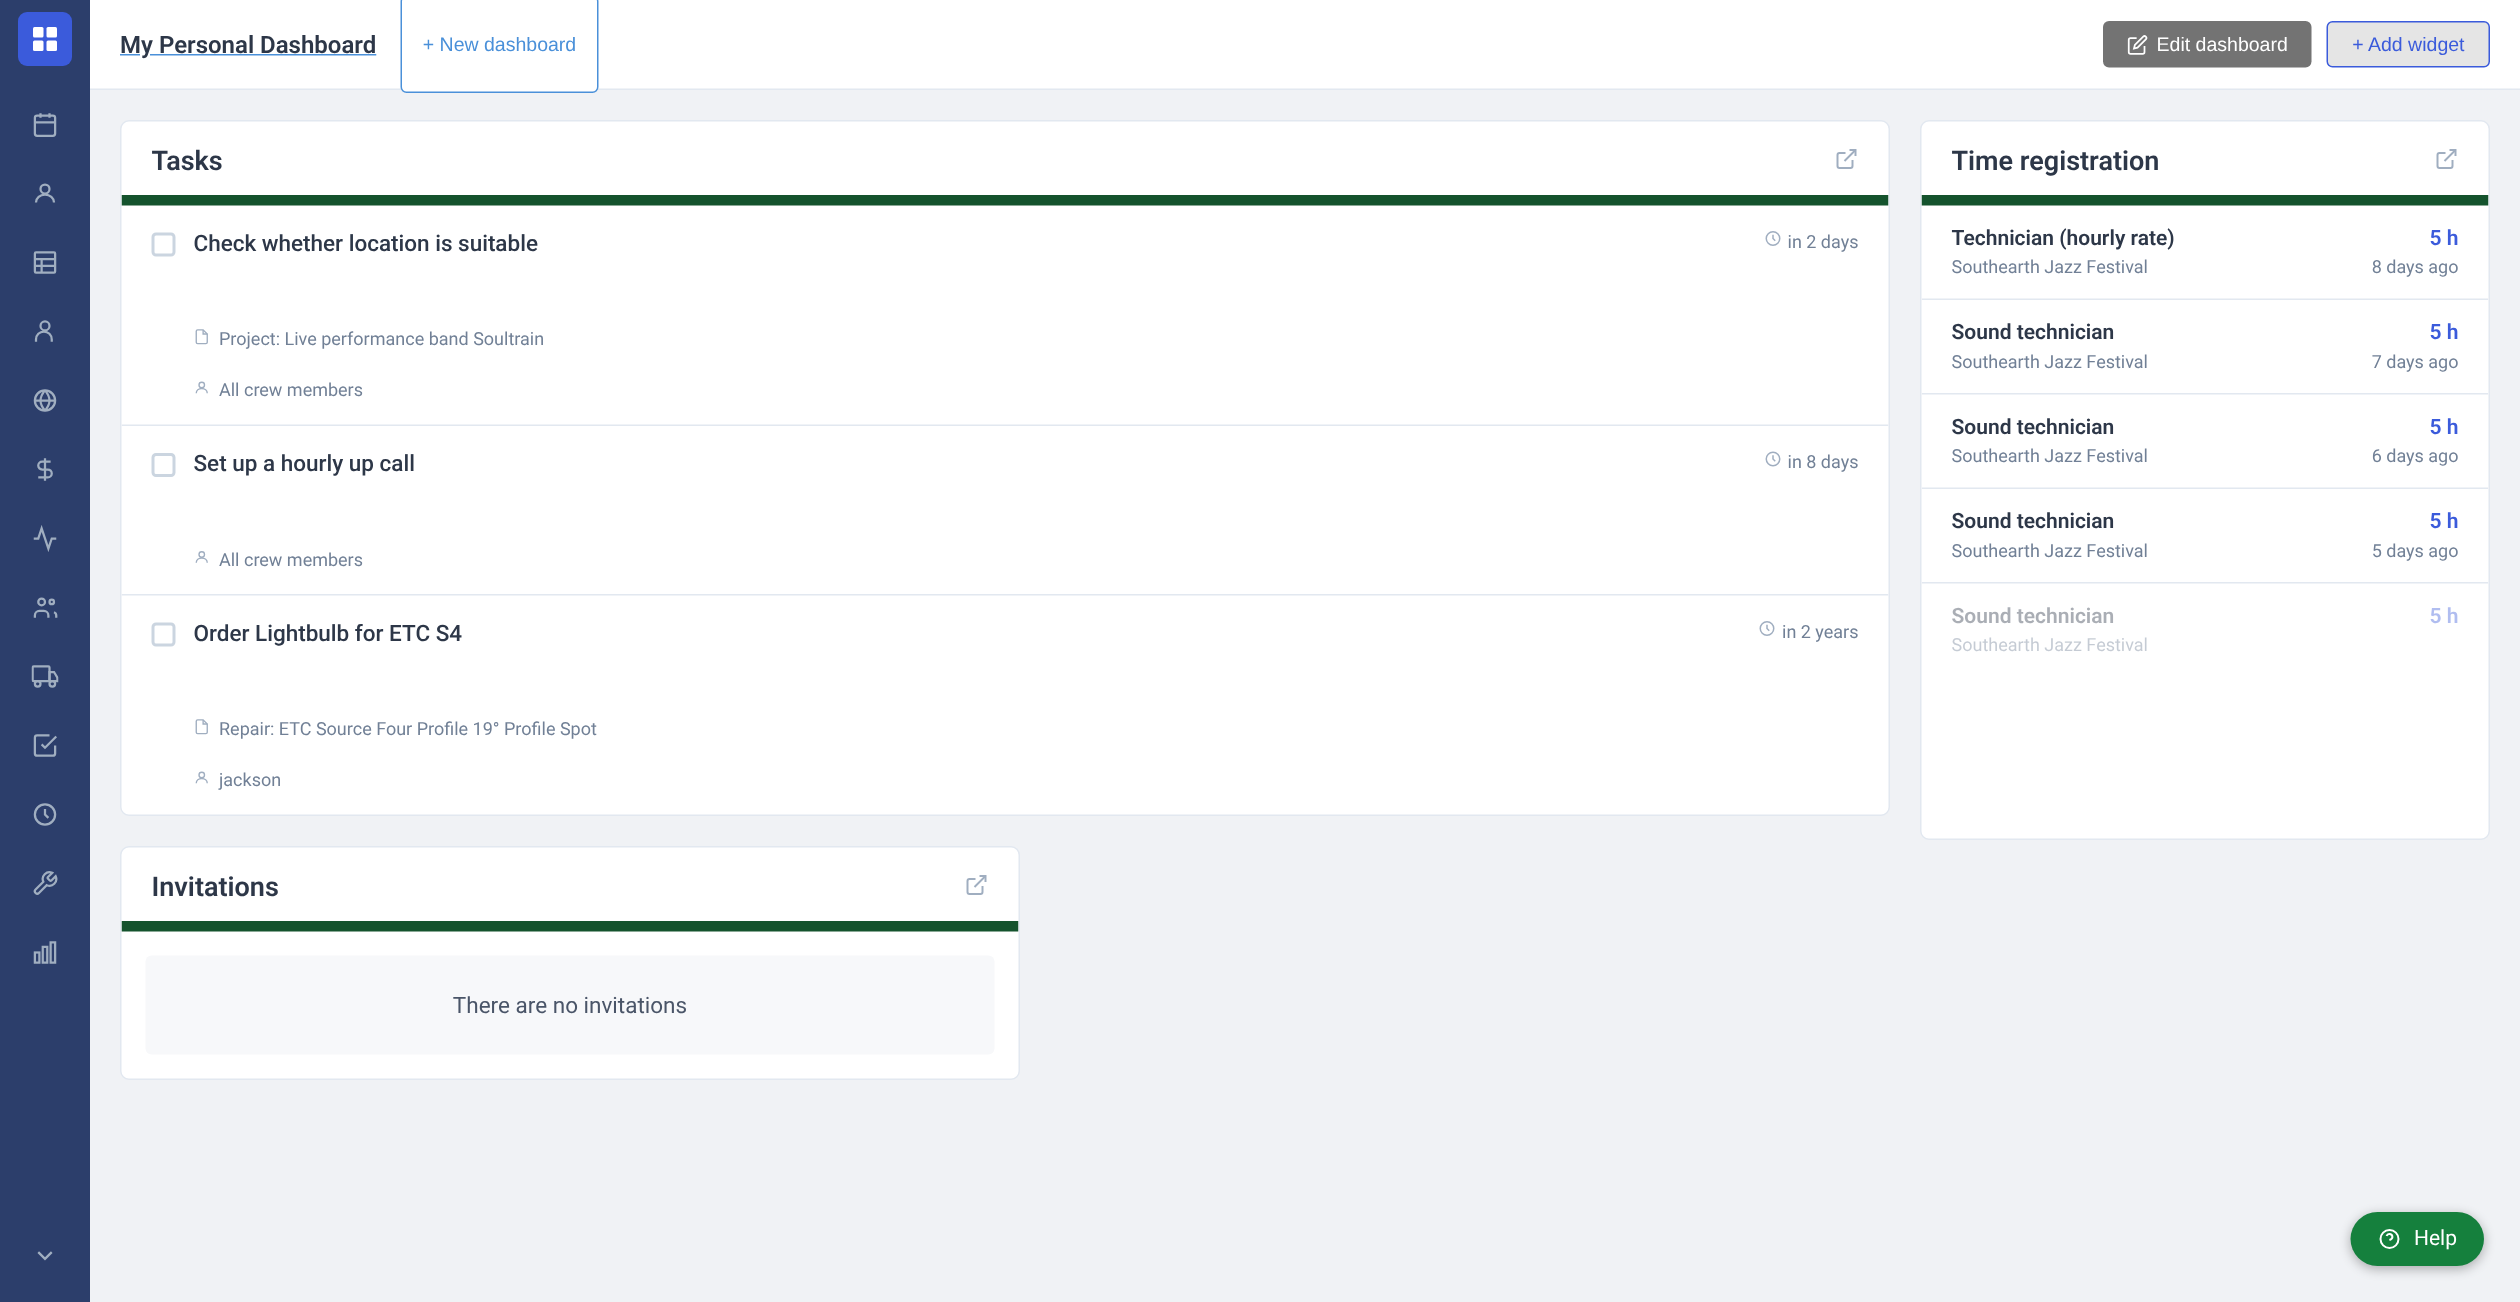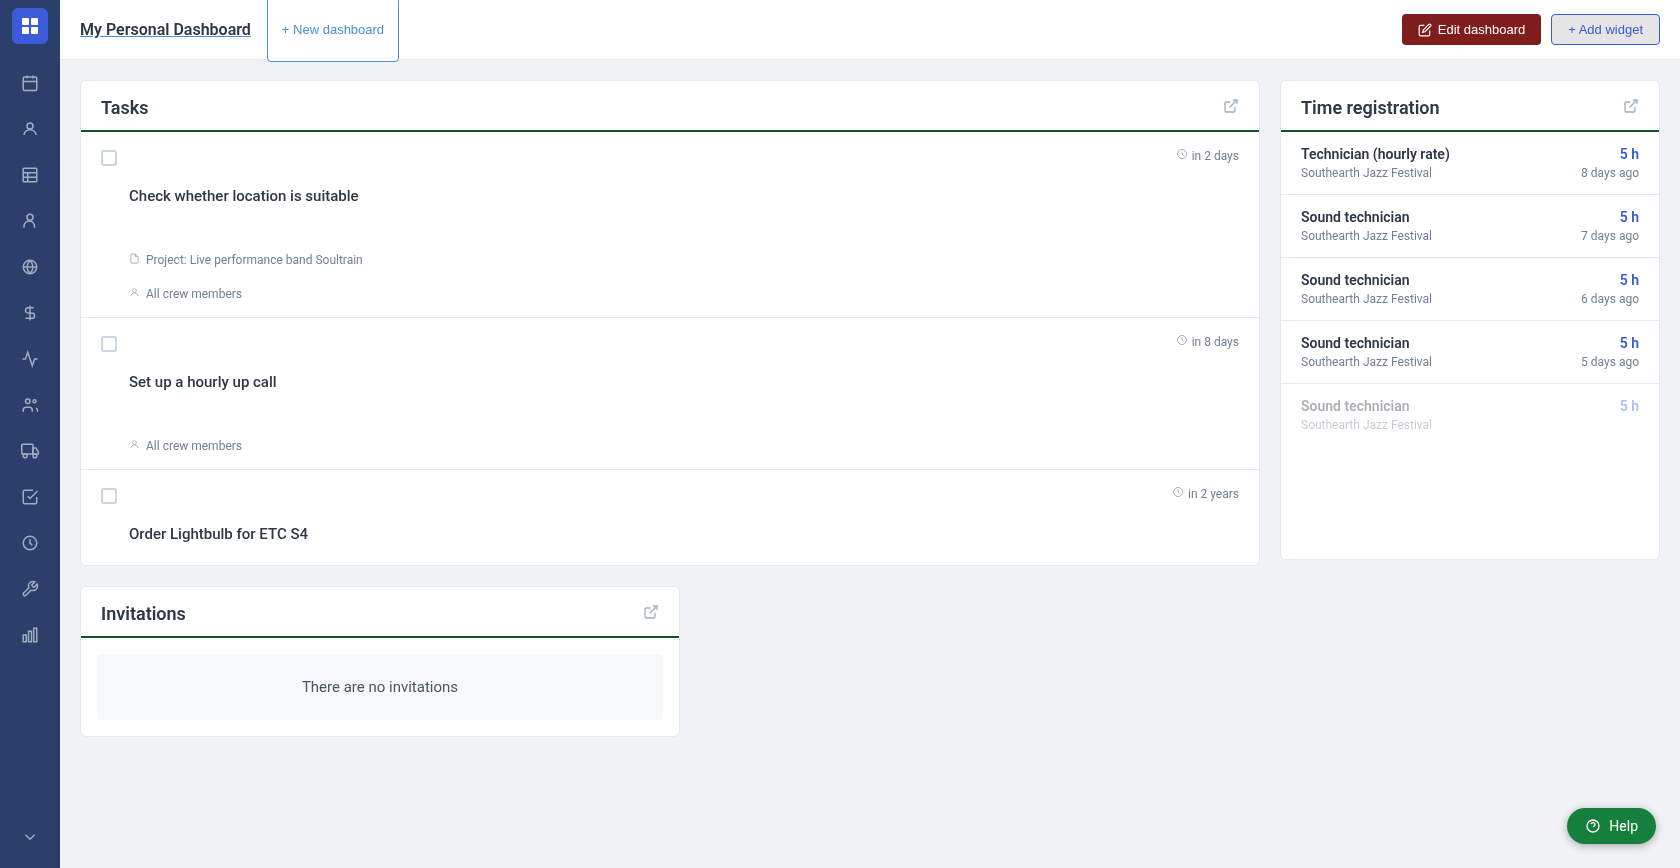--- a/index.html
+++ b/index.html
@@ -72,21 +72,21 @@
       padding: 24px 14px;
       border-radius: 4px;
       font-size: 13px;
       cursor: pointer;
       display: flex;
       align-items: center;
       gap: 4px;
     }
     .header-right { margin-left: auto; display: flex; gap: 10px; }
     .btn-edit-dashboard {
-      background: #7f1d1d;
+      background: #737373;
       color: white;
       border: none;
       padding: 7px 16px;
       border-radius: 4px;
       font-size: 13px;
       cursor: pointer;
       display: flex;
       align-items: center;
       gap: 6px;
     }
@@ -120,21 +120,21 @@
       background: white;
       border-radius: 6px;
       border: 1px solid #e2e8f0;
       overflow: hidden;
     }
     .widget-header {
       display: flex;
       align-items: center;
       justify-content: space-between;
       padding: 16px 20px 12px;
-      border-bottom: 2px solid #14532d;
+      border-bottom: 7px solid #14532d;
     }
     .widget-title {
       font-size: 18px;
       font-weight: 600;
       color: #2d3748;
     }
     .widget-expand-icon {
       color: #a0aec0;
       cursor: pointer;
       font-size: 16px;
@@ -158,21 +158,20 @@
       flex-shrink: 0;
       margin-top: 2px;
       cursor: pointer;
     }
     .task-content { flex: 1; }
     .task-name {
       font-size: 15px;
       color: #2d3748;
       font-weight: 500;
       margin-bottom: 6px;
-      margin-top: 39px;
     }
     .task-meta {
       display: flex;
       flex-direction: column;
       gap: 20px;
       margin-top: 48px;
     }
     .task-meta-item {
       display: flex;
       align-items: center;
@@ -461,20 +460,40 @@
               </svg>
           </span>
           <span>in 8 days</span>
         </div>
       </div>
 
       <div class="task-item">
         <div class="task-checkbox"></div>
         <div class="task-content">
           <div class="task-name">Order Lightbulb for ETC S4</div>
+          <div class="task-meta">
+            <div class="task-meta-item">
+              <span>
+                <svg width="11" height="11" viewBox="0 0 24 24" fill="none" stroke="#a0aec0" stroke-width="2">
+                    <path d="M14 2H6a2 2 0 0 0-2 2v16a2 2 0 0 0 2 2h12a2 2 0 0 0 2-2V8z"></path>
+                    <polyline points="14 2 14 8 20 8"></polyline>
+                  </svg>
+              </span>
+              <span>Repair: ETC Source Four Profile 19° Profile Spot</span>
+            </div>
+            <div class="task-meta-item">
+              <span>
+                <svg width="11" height="11" viewBox="0 0 24 24" fill="none" stroke="#a0aec0" stroke-width="2">
+                    <circle cx="12" cy="8" r="4"></circle>
+                    <path d="M4 20c0-4 3.6-7 8-7s8 3 8 7"></path>
+                  </svg>
+              </span>
+              <span>jackson</span>
+            </div>
+          </div>
         </div>
         <div class="task-due">
           <span>
             <svg width="12" height="12" viewBox="0 0 24 24" fill="none" stroke="#a0aec0" stroke-width="2">
                 <circle cx="12" cy="12" r="9"></circle>
                 <polyline points="12 7 12 12 15 15"></polyline>
               </svg>
           </span>
           <span>in 2 years</span>
         </div>

